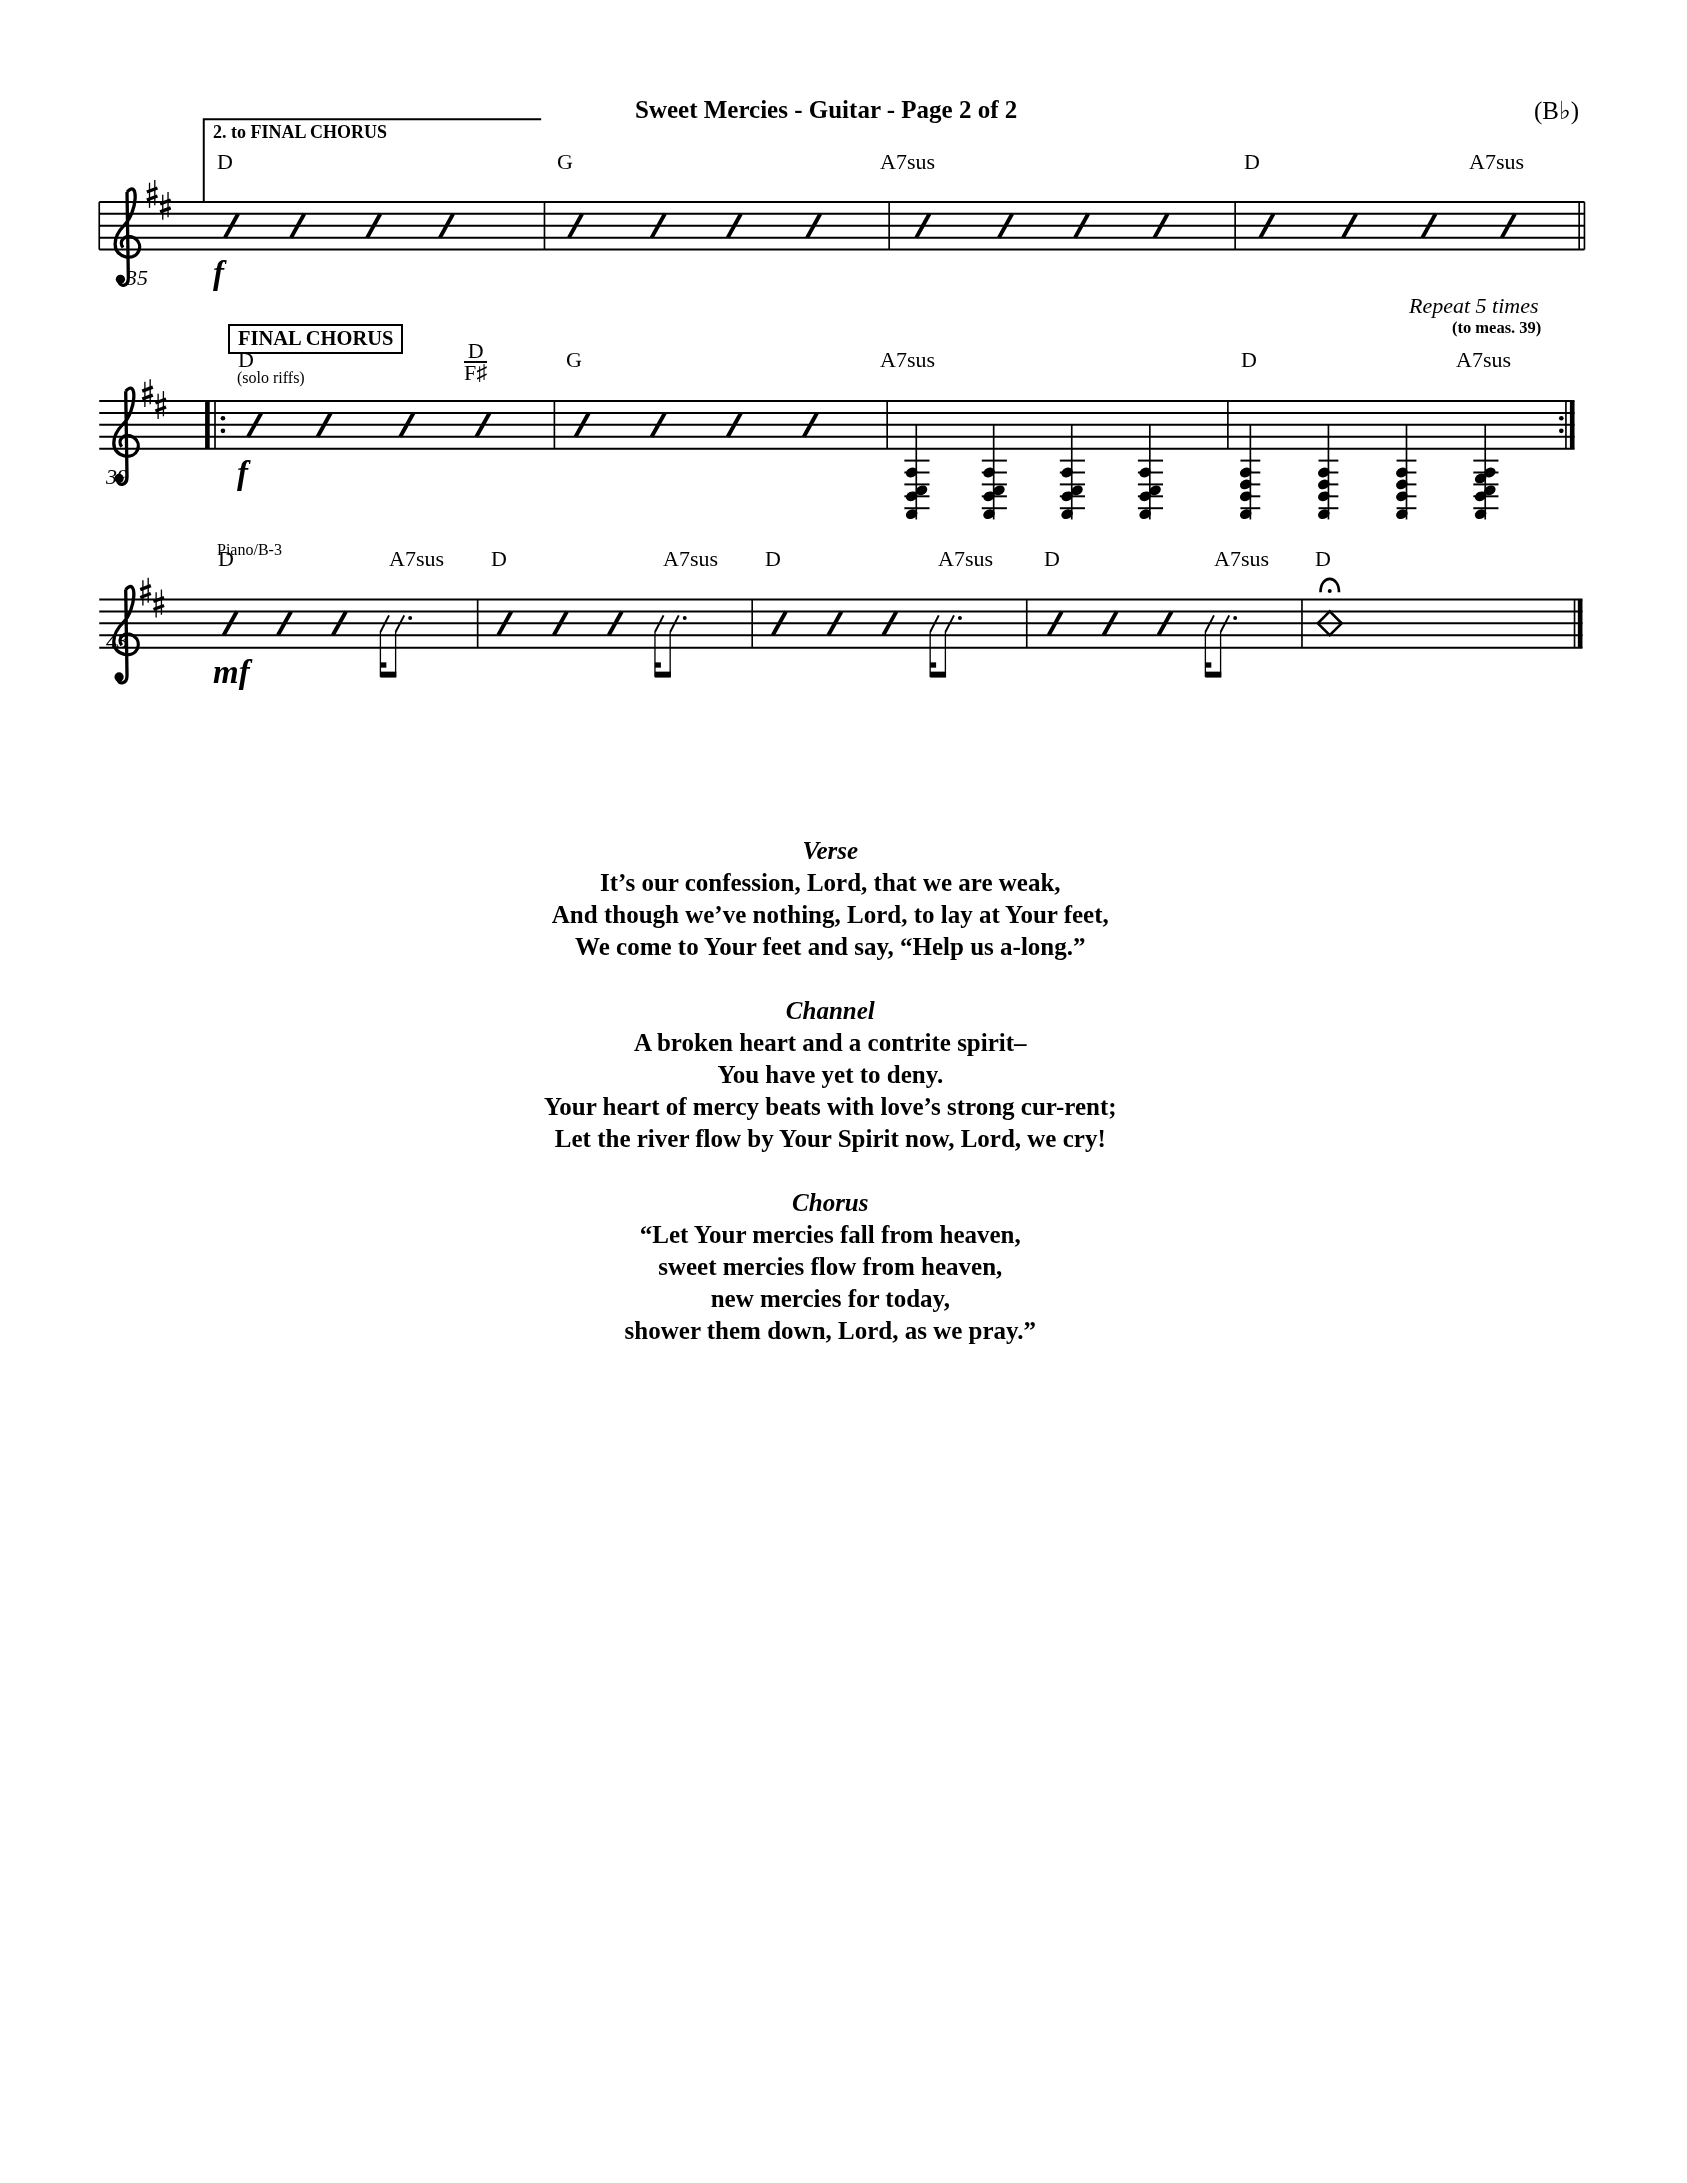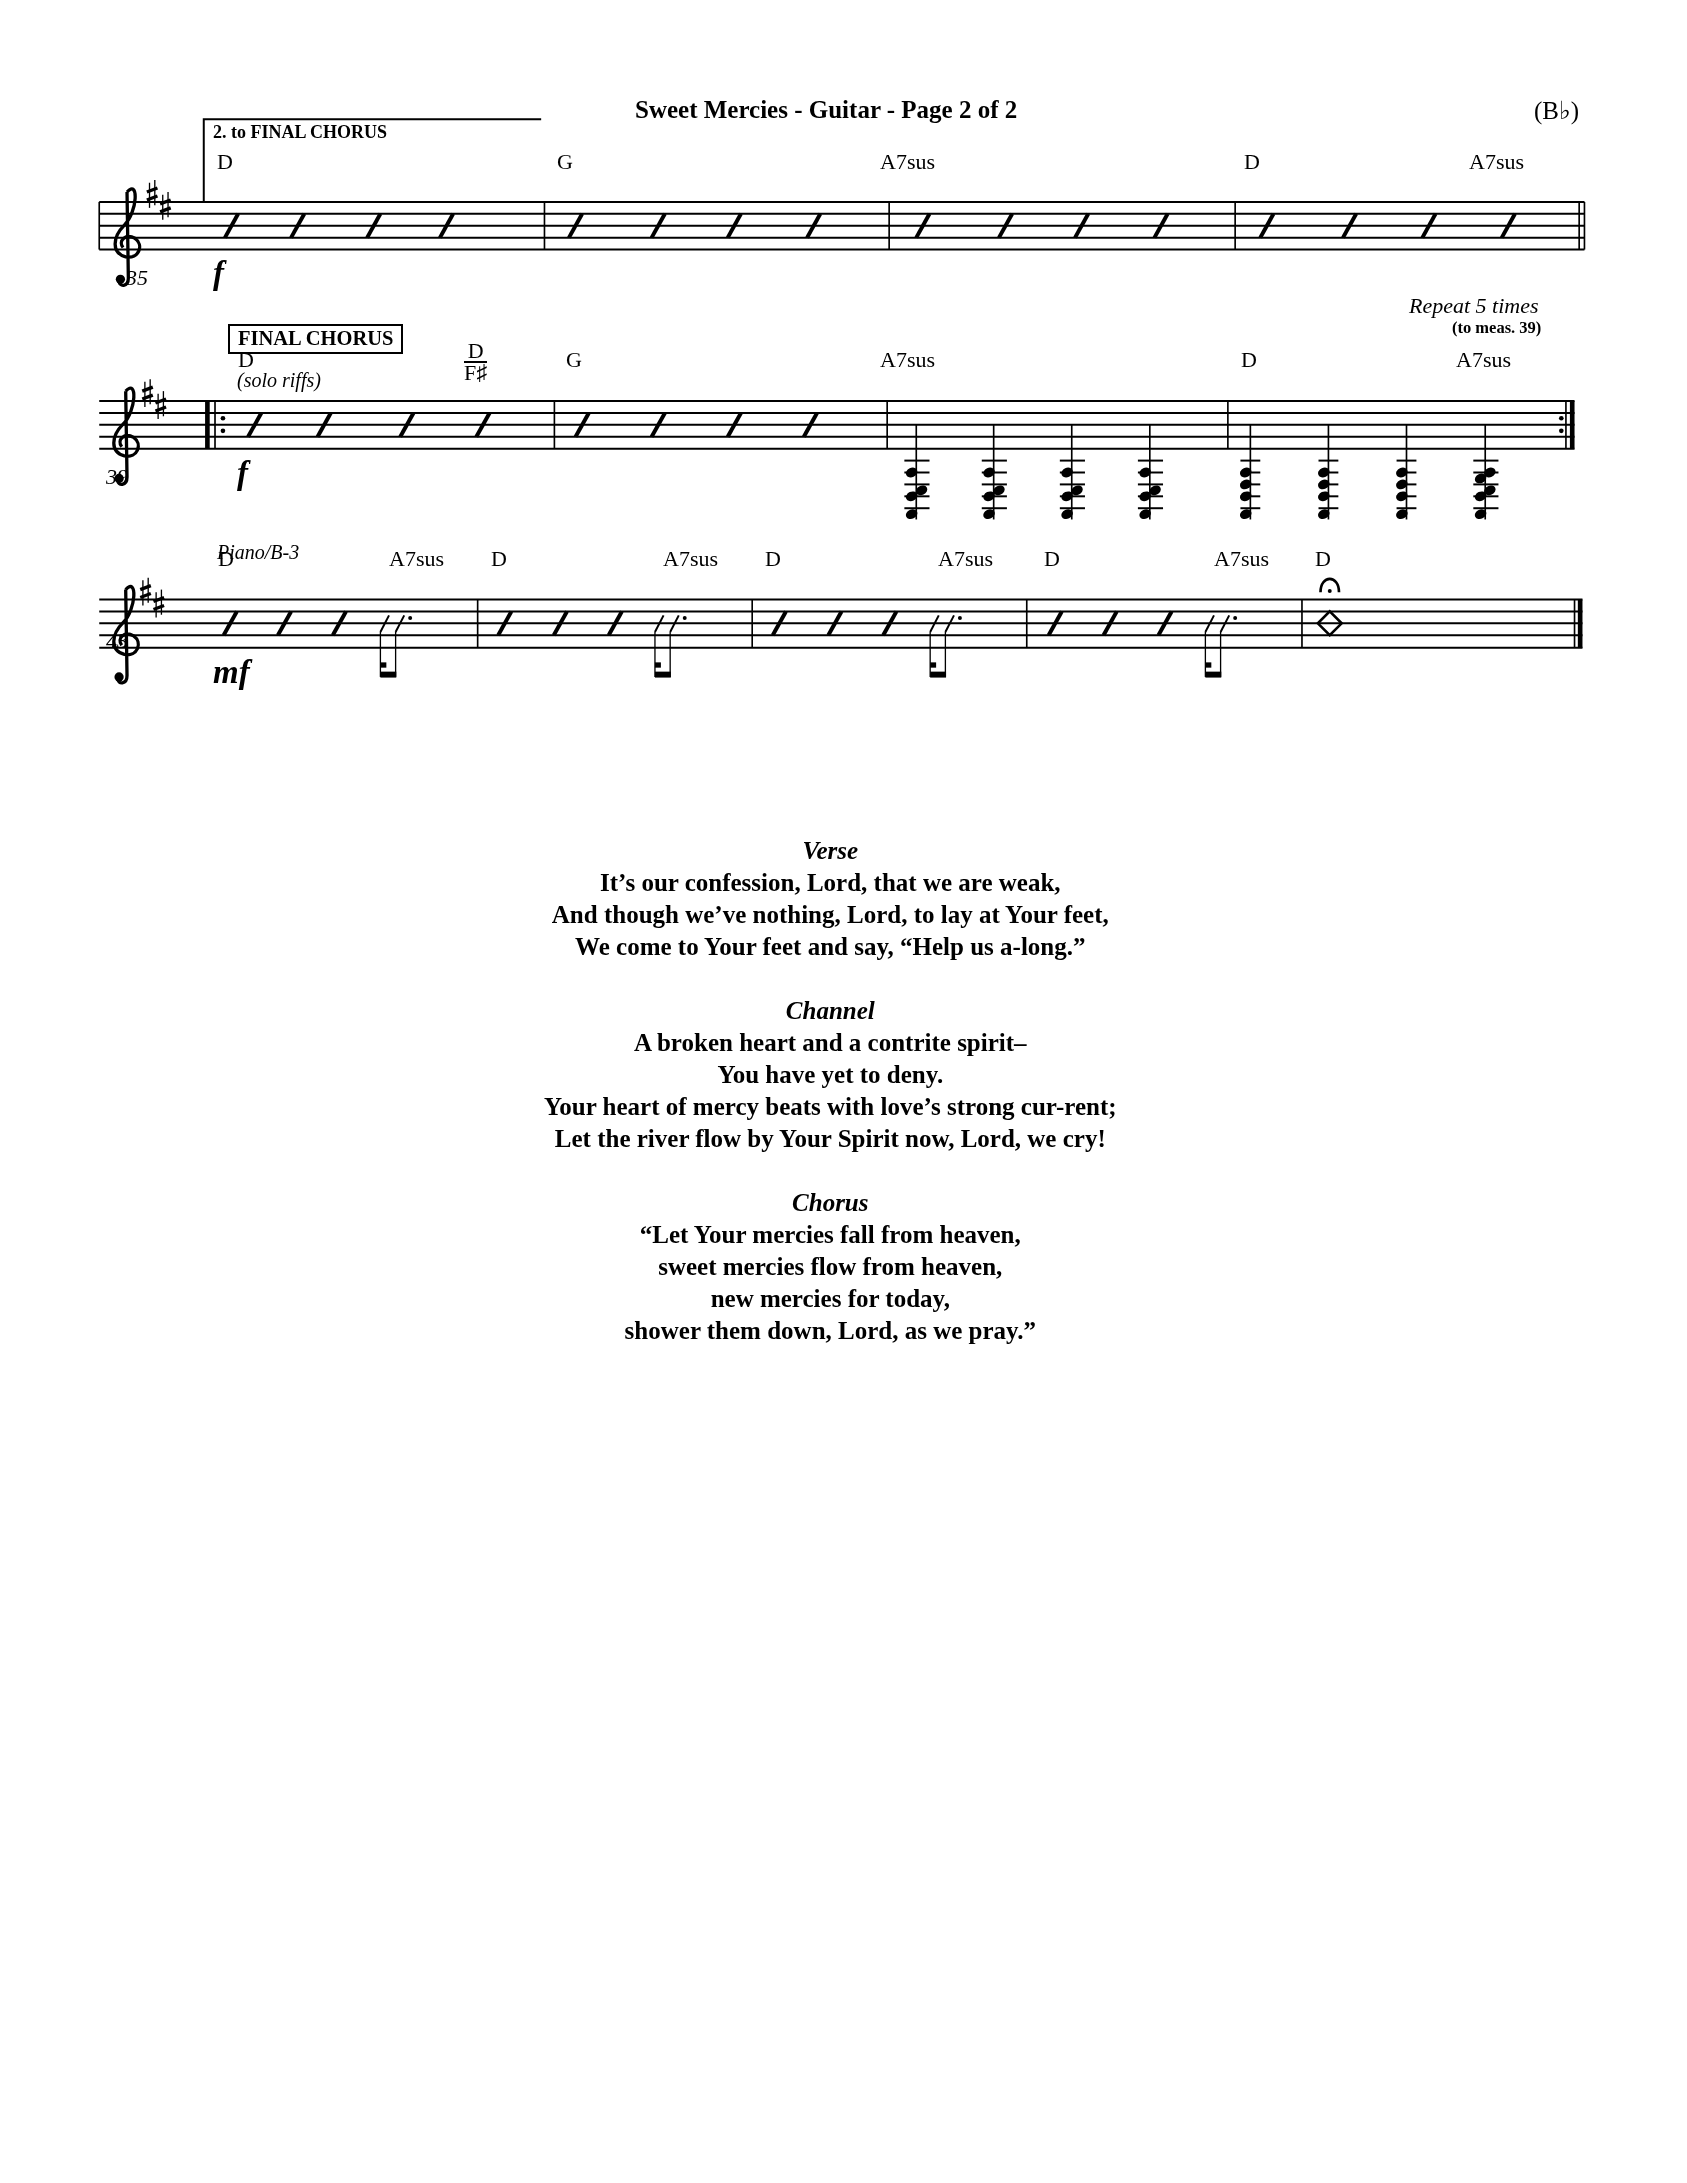--- a/index.html
+++ b/index.html
@@ -4,21 +4,21 @@
 <style>
   html, body { margin:0; padding:0; background:#ffffff; }
   body { width:1687px; height:2183px; position:relative; overflow:hidden; font-family:"Liberation Serif", serif; color:#000; }
   .abs { position:absolute; white-space:nowrap; }
   .title { font-weight:bold; font-size:25px; }
   .key { font-size:25px; }
   .ending-label { font-weight:bold; font-size:18px; }
   .chord { font-size:22px; }
   .mnum { font-style:italic; font-size:22px; }
   .dyn { font-style:italic; font-weight:bold; font-size:33px; font-family:"Liberation Serif", serif; }
-  .italic-note { font-style:italic; font-size:20px;text-align:right; }
+  .italic-note { font-size:16px;text-align:right; }
   .rehearsal { font-weight:bold; font-size:20.5px; border:2px solid #000; padding:1.3px 8px; }
   .repeat-text { font-style:italic; font-size:22px; text-align:right; }
   .repeat-sub { font-weight:bold; font-size:16.5px; text-align:right; }
   .slash-chord { font-size:22px; text-align:center; line-height:20px; }
   .slash-chord .line { border-top:2px solid #000; width:22.5px; margin:0 auto; }
   svg.staff { position:absolute; left:0; top:0; }
   .lyrics { position:absolute; left:544px; top:835px; font-size:25px; font-weight:bold; line-height:32px;text-align:center; }
   .lyrics .sec-title { font-style:italic; font-weight:bold; }
   .lyrics .section { margin-bottom:32px; }
 </style>

